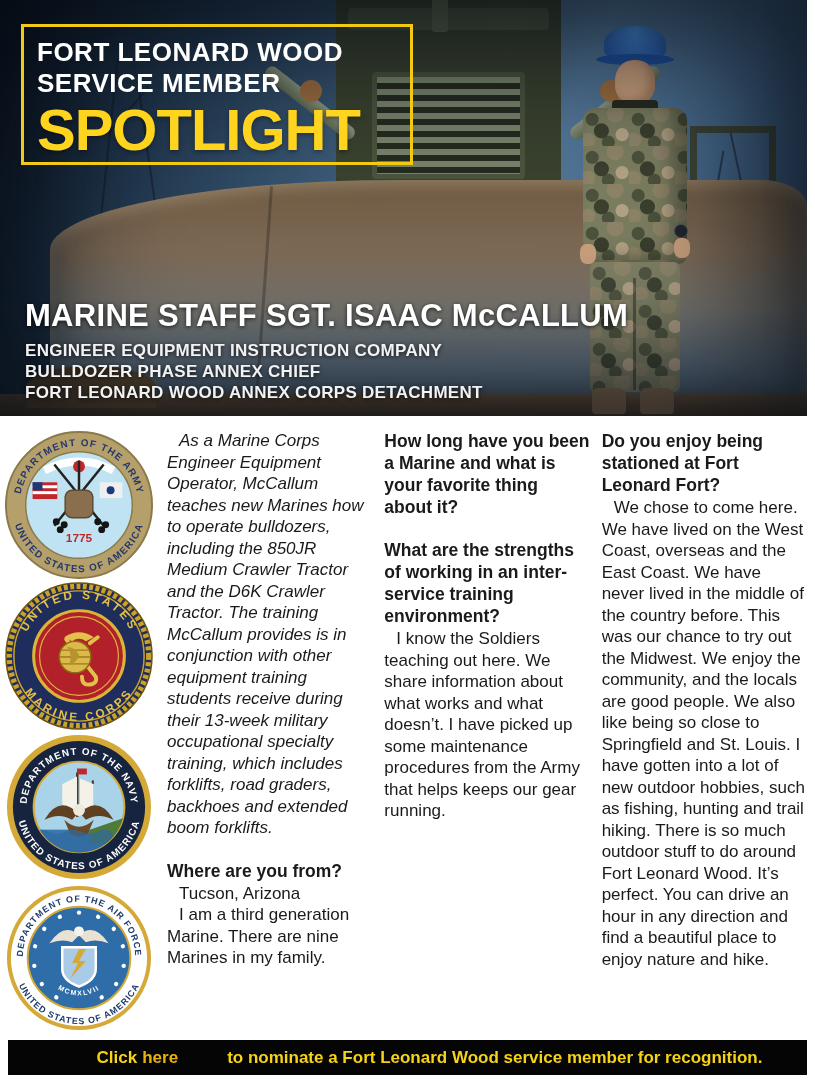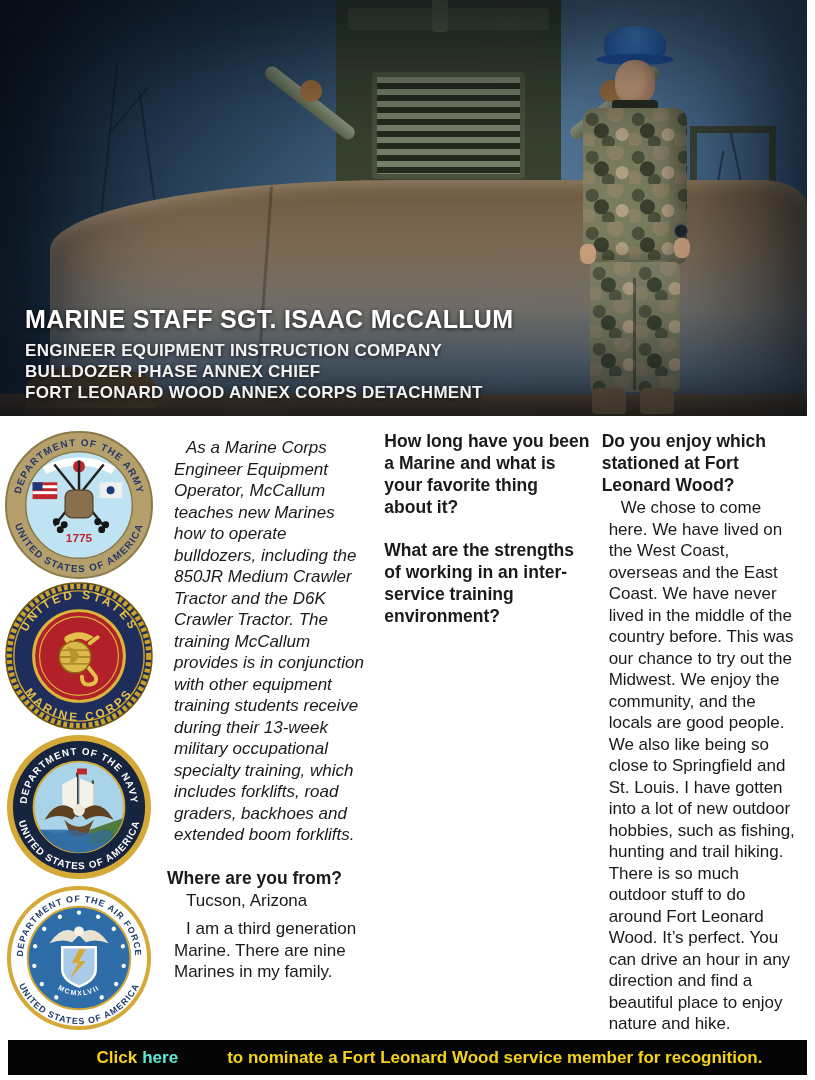--- a/index.html
+++ b/index.html
@@ -69,38 +69,38 @@
   .bl{left:14px;} .br{left:62px;}
 
   
   .header-box{position:absolute;left:21px;top:24px;width:392px;height:141px;border:3px solid #f2ca13;padding:10px 0 0 13px;box-sizing:border-box;}
   .eyebrow{color:#ffffff;font-weight:800;font-size:26px;line-height:31px;letter-spacing:.5px;}
   .title{color:#ffd41f;font-weight:800;font-size:58px;line-height:58px;letter-spacing:-1px;margin-top:2px;
          text-shadow:0 2px 4px rgba(0,0,0,.35);}
 
   
   .namecard{position:absolute;left:25px;bottom:13px;text-shadow:0 1px 4px rgba(0,0,0,.75);}
-  .subject-name{color:#ffffff;font-weight:800;font-size:25px;letter-spacing:.3px;margin-bottom:6px;}
+  .subject-name{color:#ffffff;font-weight:800;font-size:31px;letter-spacing:.3px;margin-bottom:6px;}
   .subject-line{color:#f2f2f2;font-weight:700;font-size:17px;line-height:21px;letter-spacing:.3px;}
 
   
   .content{position:absolute;left:0;top:428px;width:815px;height:606px;display:flex;gap:12px;padding:0 8px 0 5px;box-sizing:border-box;}
   .seal-col{width:150px;flex:0 0 150px;display:flex;flex-direction:column;gap:3px;padding-top:3px;}
   .seal-col svg{display:block;}
   .col{flex:1 1 0;overflow:hidden;padding-top:2px;}
-  .col p{margin:7px;font-size:17px;line-height:21.5px;text-indent:12px;}
+  .col p{margin:0;font-size:17px;line-height:21.5px;text-indent:12px;}
   .col p.intro{font-style:italic;}
   .col h3{margin:21px 0 0 0;font-size:17.5px;line-height:22px;font-weight:800;}
   .col h3.first{margin-top:0;}
   .col h3 + p{margin-top:1px;}
 
   
   .footer{position:absolute;left:8px;right:8px;top:1040px;height:35px;background:#050505;
           display:flex;align-items:center;justify-content:center;font-size:17px;font-weight:800;color:#f5d316;}
-  .footer .link{color:#5eead4;text-decoration:none;margin:0 5px;cursor:pointer;}
+  .footer .link{color:#eab308;text-decoration:none;margin:0 5px;cursor:pointer;}
   .footer span{white-space:pre;margin-left:44px;}
 
   .ringtext{font-family:"Liberation Sans",sans-serif;font-weight:700;}
 </style>
 </head>
 <body>
 
 <div class="page">
 
   <div class="photo">
@@ -136,20 +136,25 @@
       <div class="hand handr"></div>
       <div class="watch"></div>
       <div class="legs camo"></div>
       <div class="legsplit"></div>
       <div class="boot bl"></div>
       <div class="boot br"></div>
     </div>
 
     <div class="vignette"></div>
 
+    <div class="header-box">
+      <div class="eyebrow">FORT LEONARD WOOD</div>
+      <div class="eyebrow">SERVICE MEMBER</div>
+      <div class="title">SPOTLIGHT</div>
+    </div>
 
     <div class="namecard">
       <div class="subject-name">MARINE STAFF SGT. ISAAC McCALLUM</div>
       <div class="subject-line">ENGINEER EQUIPMENT INSTRUCTION COMPANY</div>
       <div class="subject-line">BULLDOZER PHASE ANNEX CHIEF</div>
       <div class="subject-line">FORT LEONARD WOOD ANNEX CORPS DETACHMENT</div>
     </div>
   </div>
 
   <div class="content">
@@ -297,24 +302,25 @@
     <div class="col">
       <p class="intro">As a Marine Corps Engineer Equipment Operator, McCallum teaches new Marines how to operate bulldozers, including the 850JR Medium Crawler Tractor and the D6K Crawler Tractor. The training McCallum provides is in conjunction with other equipment training students receive during their 13-week military occupational specialty training, which includes forklifts, road graders, backhoes and extended boom forklifts.</p>
       <h3>Where are you from?</h3>
       <p>Tucson, Arizona</p>
       <p>I am a third generation Marine. There are nine Marines in my family.</p>
     </div>
 
     <div class="col">
       <h3 class="first">How long have you been a Marine and what is your favorite thing about it?</h3>
       <h3>What are the strengths of working in an inter-service training environment?</h3>
+      <p>I know the Soldiers teaching out here. We share information about what works and what doesn’t. I have picked up some maintenance procedures from the Army that helps keeps our gear running.</p>
     </div>
 
     <div class="col">
-      <h3 class="first">Do you enjoy which stationed at Fort Leonard Wood?</h3>
+      <h3 class="first">Do you enjoy being stationed at Fort Leonard Fort?</h3>
       <p>We chose to come here. We have lived on the West Coast, overseas and the East Coast. We have never lived in the middle of the country before. This was our chance to try out the Midwest. We enjoy the community, and the locals are good people. We also like being so close to Springfield and St. Louis. I have gotten into a lot of new outdoor hobbies, such as fishing, hunting and trail hiking. There is so much outdoor stuff to do around Fort Leonard Wood. It’s perfect. You can drive an hour in any direction and find a beautiful place to enjoy nature and hike.</p>
     </div>
   </div>
 
   <div class="footer">
     <span>Click</span>
     <a class="link">here</a>
     <span>to nominate a Fort Leonard Wood service member for recognition.</span>
   </div>
 

